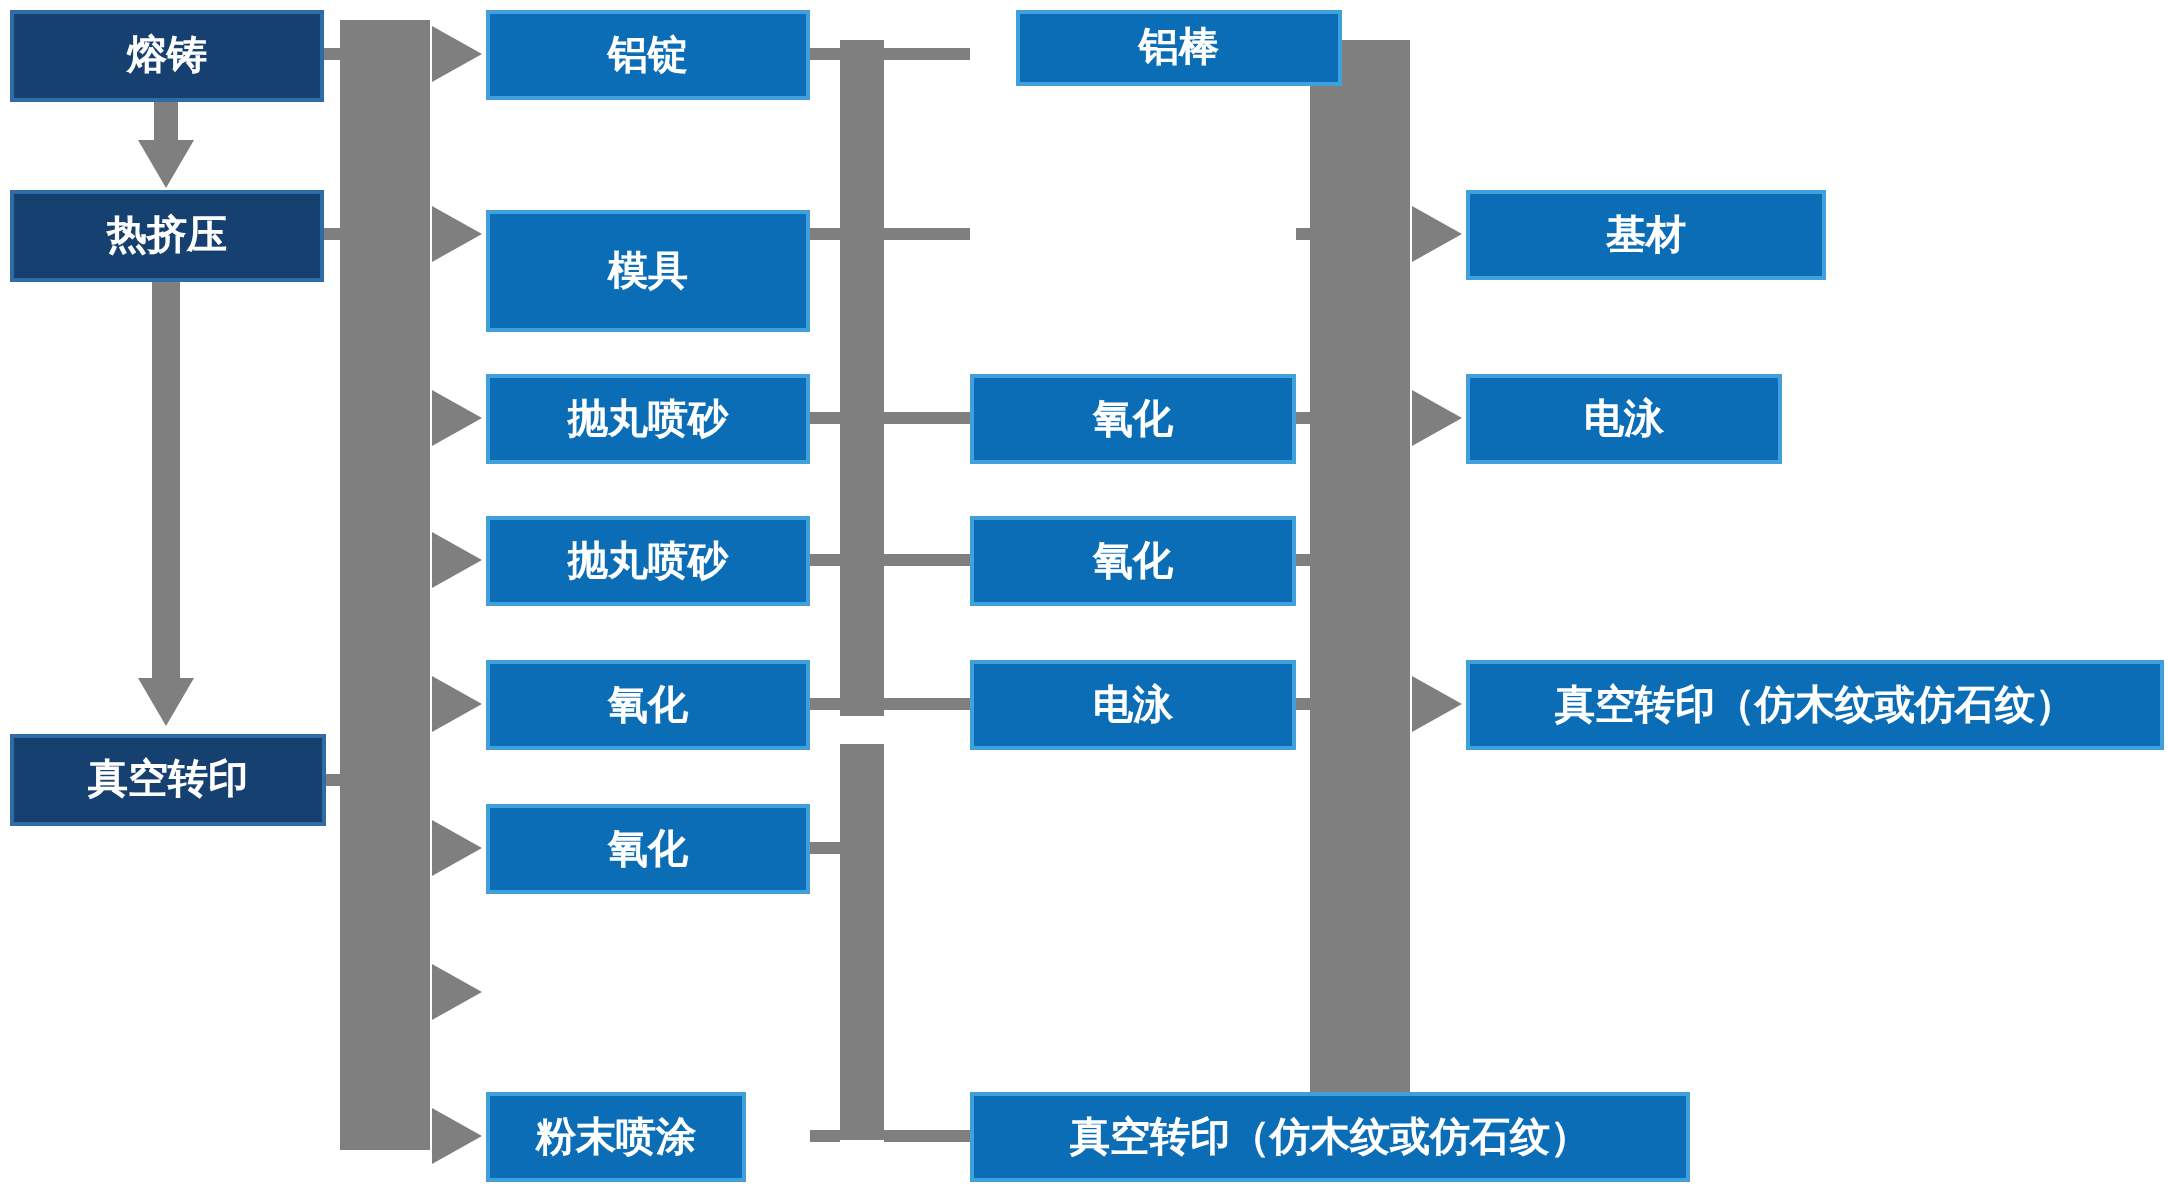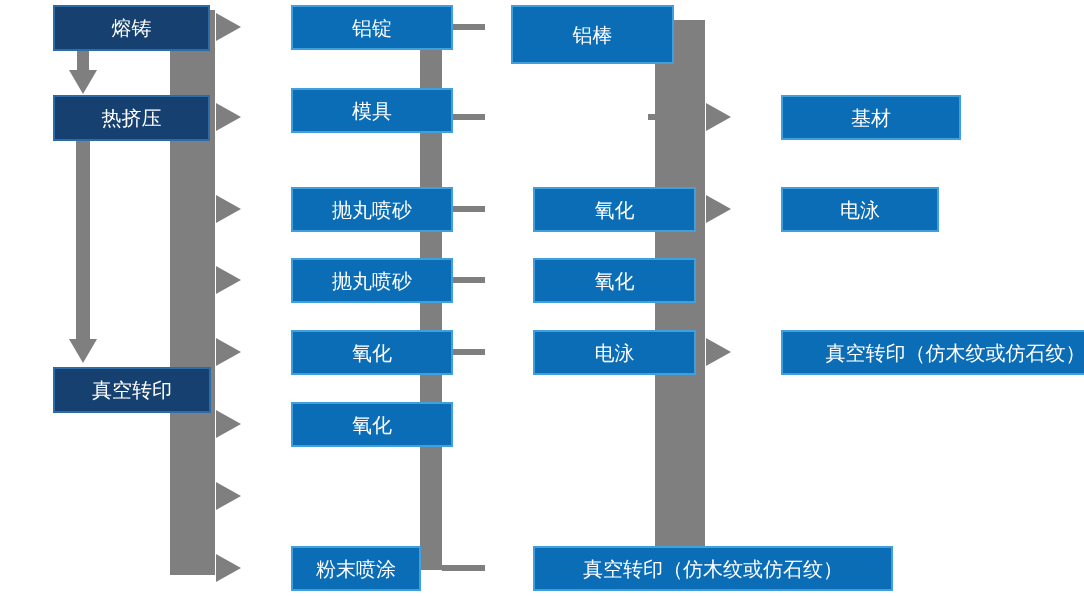--- a/index.html
+++ b/index.html
@@ -27,24 +27,23 @@
     position: absolute; width: 0; height: 0; z-index: 1;
     border-left: 14px solid transparent;
     border-right: 14px solid transparent;
     border-top: 24px solid var(--connector-gray, #7f7f7f);
   }
   .node {
     position: absolute; z-index: 2;
     display: flex; align-items: center; justify-content: center;
     text-align: center;
     color: var(--label-text, #ffffff);
-    font-weight: 400;
+    font-weight: 700;
     font-size: 20px;
     line-height: 1.1;
-    margin-left: 48px;
   }
   .node.dark {
     background: var(--stage-box-bg, #16406f);
     border: 2px solid var(--stage-box-border, #2d6ca6);
   }
   .node.blue {
     background: var(--process-box-bg, #0b6db6);
     border: 2px solid var(--process-box-border, #41a0dc);
   }
 </style>
@@ -107,40 +106,40 @@
   <div class="node dark" style="left:5px;top:95px;width:157px;height:46px">
     <span>热挤压</span>
   </div>
   <div class="node dark" style="left:5px;top:367px;width:158px;height:46px">
     <span>真空转印</span>
   </div>
 
   <div class="node blue" style="left:243px;top:5px;width:162px;height:45px">
     <span>铝锭</span>
   </div>
-  <div class="node blue" style="left:243px;top:88px;width:162px;height:45px">
+  <div class="node blue" style="left:243px;top:105px;width:162px;height:61px">
     <span>模具</span>
   </div>
   <div class="node blue" style="left:243px;top:187px;width:162px;height:45px">
     <span>抛丸喷砂</span>
   </div>
   <div class="node blue" style="left:243px;top:258px;width:162px;height:45px">
     <span>抛丸喷砂</span>
   </div>
   <div class="node blue" style="left:243px;top:330px;width:162px;height:45px">
     <span>氧化</span>
   </div>
   <div class="node blue" style="left:243px;top:402px;width:162px;height:45px">
     <span>氧化</span>
   </div>
   <div class="node blue" style="left:243px;top:546px;width:130px;height:45px">
     <span>粉末喷涂</span>
   </div>
 
-  <div class="node blue" style="left:463px;top:5px;width:163px;height:59px">
+  <div class="node blue" style="left:508px;top:5px;width:163px;height:38px">
     <span>铝棒</span>
   </div>
   <div class="node blue" style="left:485px;top:187px;width:163px;height:45px">
     <span>氧化</span>
   </div>
   <div class="node blue" style="left:485px;top:258px;width:163px;height:45px">
     <span>氧化</span>
   </div>
   <div class="node blue" style="left:485px;top:330px;width:163px;height:45px">
     <span>电泳</span>

